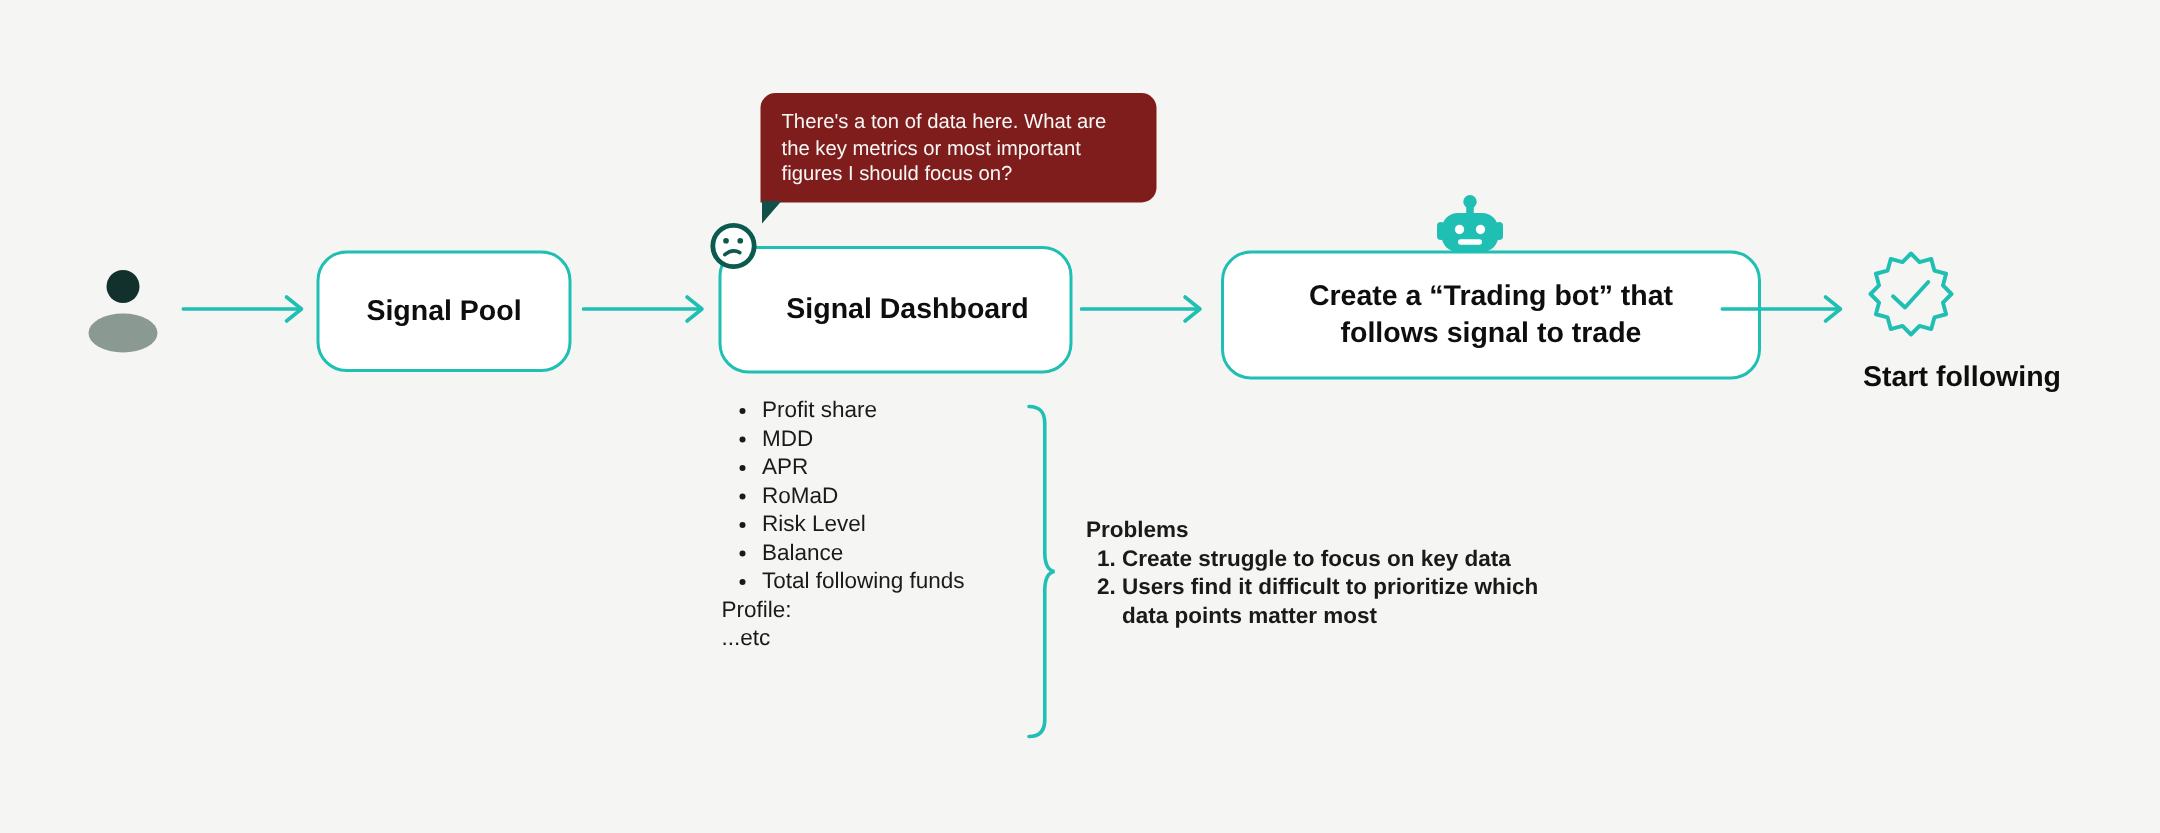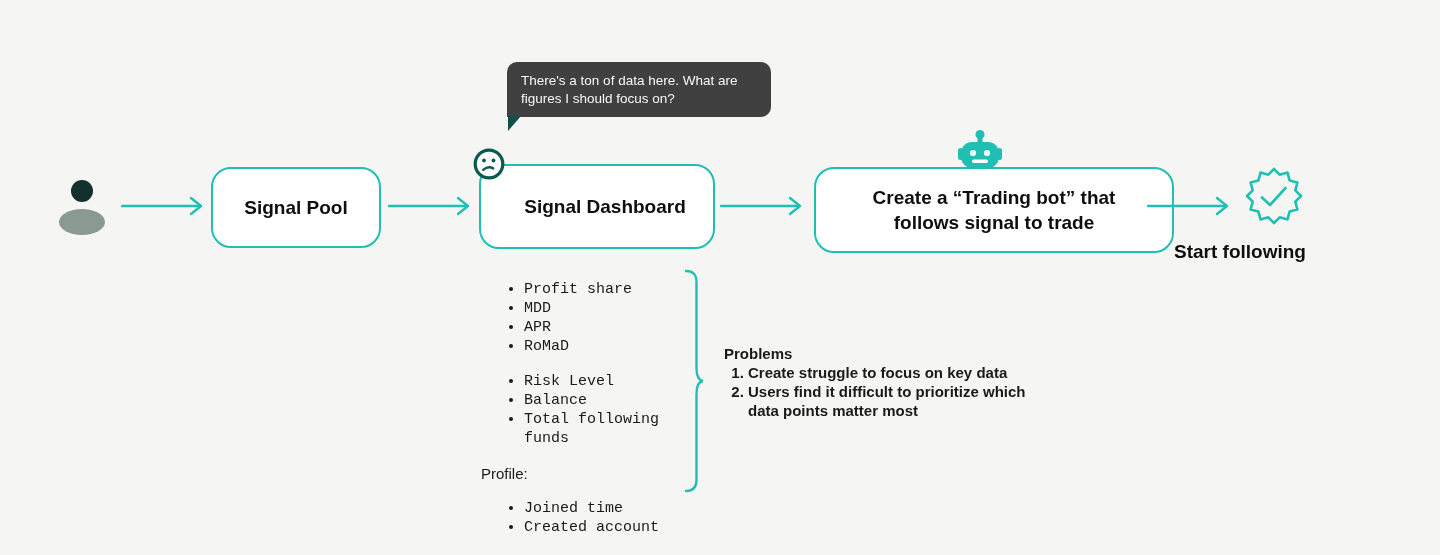--- a/index.html
+++ b/index.html
@@ -36,45 +36,45 @@
   #arrow-3{left:720px;top:195px;}
   #arrow-4{left:1147px;top:195px;}
 
   
   #person{left:56px;top:178px;}
 
   
   #bubble{
     position:absolute;left:507px;top:62px;width:264px;
     box-sizing:border-box;
-    background:#404040;color:#F7F8F6;
+    background:#7f1d1d;color:#F7F8F6;
     border-radius:10px 10px 10px 0;
     padding:10px 14px;
     font-size:13.5px;line-height:17.7px;
     z-index:2;
   }
   #bubble .line{display:block;white-space:nowrap;}
   #bubble-tail{
     position:absolute;left:1px;top:100%;
     width:0;height:0;margin-top:-1px;
     border-top:15px solid #114F48;
     border-right:13px solid transparent;
   }
   #face{left:472px;top:147px;z-index:3;}
   #robot{left:958px;top:130px;}
   #badge{left:1245px;top:167px;}
 
   #start-label{
     left:1174px;top:241px;width:200px;
-    text-align:left;font-size:19px;font-weight:700;color:#0E0E0E;
+    text-align:right;font-size:19px;font-weight:700;color:#0E0E0E;
   }
 
   
   #details{left:481px;top:264px;width:235px;font-size:15px;line-height:19px;color:#1A1A1A;}
-  #details ul{margin:16px;padding:0 0 0 27px;list-style:disc;font-family:Liberation Mono, monospace;}
+  #details ul{margin:0;padding:0 0 0 27px;list-style:disc;}
   #details li{padding:0;margin:0;}
 
   
   #brace{left:683px;top:269px;}
 
   
   #problems{left:724px;top:344px;width:312px;font-size:15px;line-height:19px;color:#1A1A1A;font-weight:bold;}
   #problems ol{margin:0;padding:0 0 0 24px;list-style:decimal;}
   #problems li{padding:0;margin:0;}
 
@@ -99,20 +99,21 @@
     <span>Signal Pool</span>
   </div>
 
   <svg id="arrow-2" class="arrow" viewBox="0 0 88 22">
     <line x1="1" y1="11" x2="78" y2="11" stroke="#1FBFB4" stroke-width="2.4" stroke-linecap="round"></line>
     <polyline points="70,3 80,11 70,19" fill="none" stroke="#1FBFB4" stroke-width="2.4" stroke-linecap="round" stroke-linejoin="round"></polyline>
   </svg>
 
   <div id="bubble">
     <span class="line">There's a ton of data here. What are</span>
+    <span class="line">the key metrics or most important</span>
     <span class="line">figures I should focus on?</span>
     <div id="bubble-tail"></div>
   </div>
 
   <svg id="face" class="abs" width="34" height="34" viewBox="0 0 34 34">
     <circle cx="17" cy="17" r="13.8" fill="#FFFFFF" stroke="#0B5A4E" stroke-width="3.2"></circle>
     <circle cx="12" cy="13.5" r="1.9" fill="#0B5A4E"></circle>
     <circle cx="21.5" cy="13.5" r="1.9" fill="#0B5A4E"></circle>
     <path d="M11.2 22.8 Q 16.2 18.6 21.2 21.4" fill="none" stroke="#0B5A4E" stroke-width="2.4" stroke-linecap="round"></path>
   </svg>
@@ -162,24 +163,20 @@
       <li>MDD</li>
       <li>APR</li>
       <li>RoMaD</li>
     </ul>
     <ul>
       <li>Risk Level</li>
       <li>Balance</li>
       <li>Total following funds</li>
     </ul>
     <div>Profile:</div>
-    <ul>
-      <li>Joined time</li>
-      <li>Created account</li>
-    </ul>
     <div>...etc</div>
   </div>
 
   <svg id="brace" class="abs" width="22" height="224" viewBox="0 0 22 224">
     <path d="M 3 2 Q 13.5 2 13.5 13 L 13.5 99 Q 13.5 111 20 112 Q 13.5 113 13.5 125 L 13.5 211 Q 13.5 222 3 222" fill="none" stroke="#1FBFB4" stroke-width="2.4" stroke-linecap="round"></path>
   </svg>
 
   <div id="problems" class="abs">
     <div>Problems</div>
     <ol>

